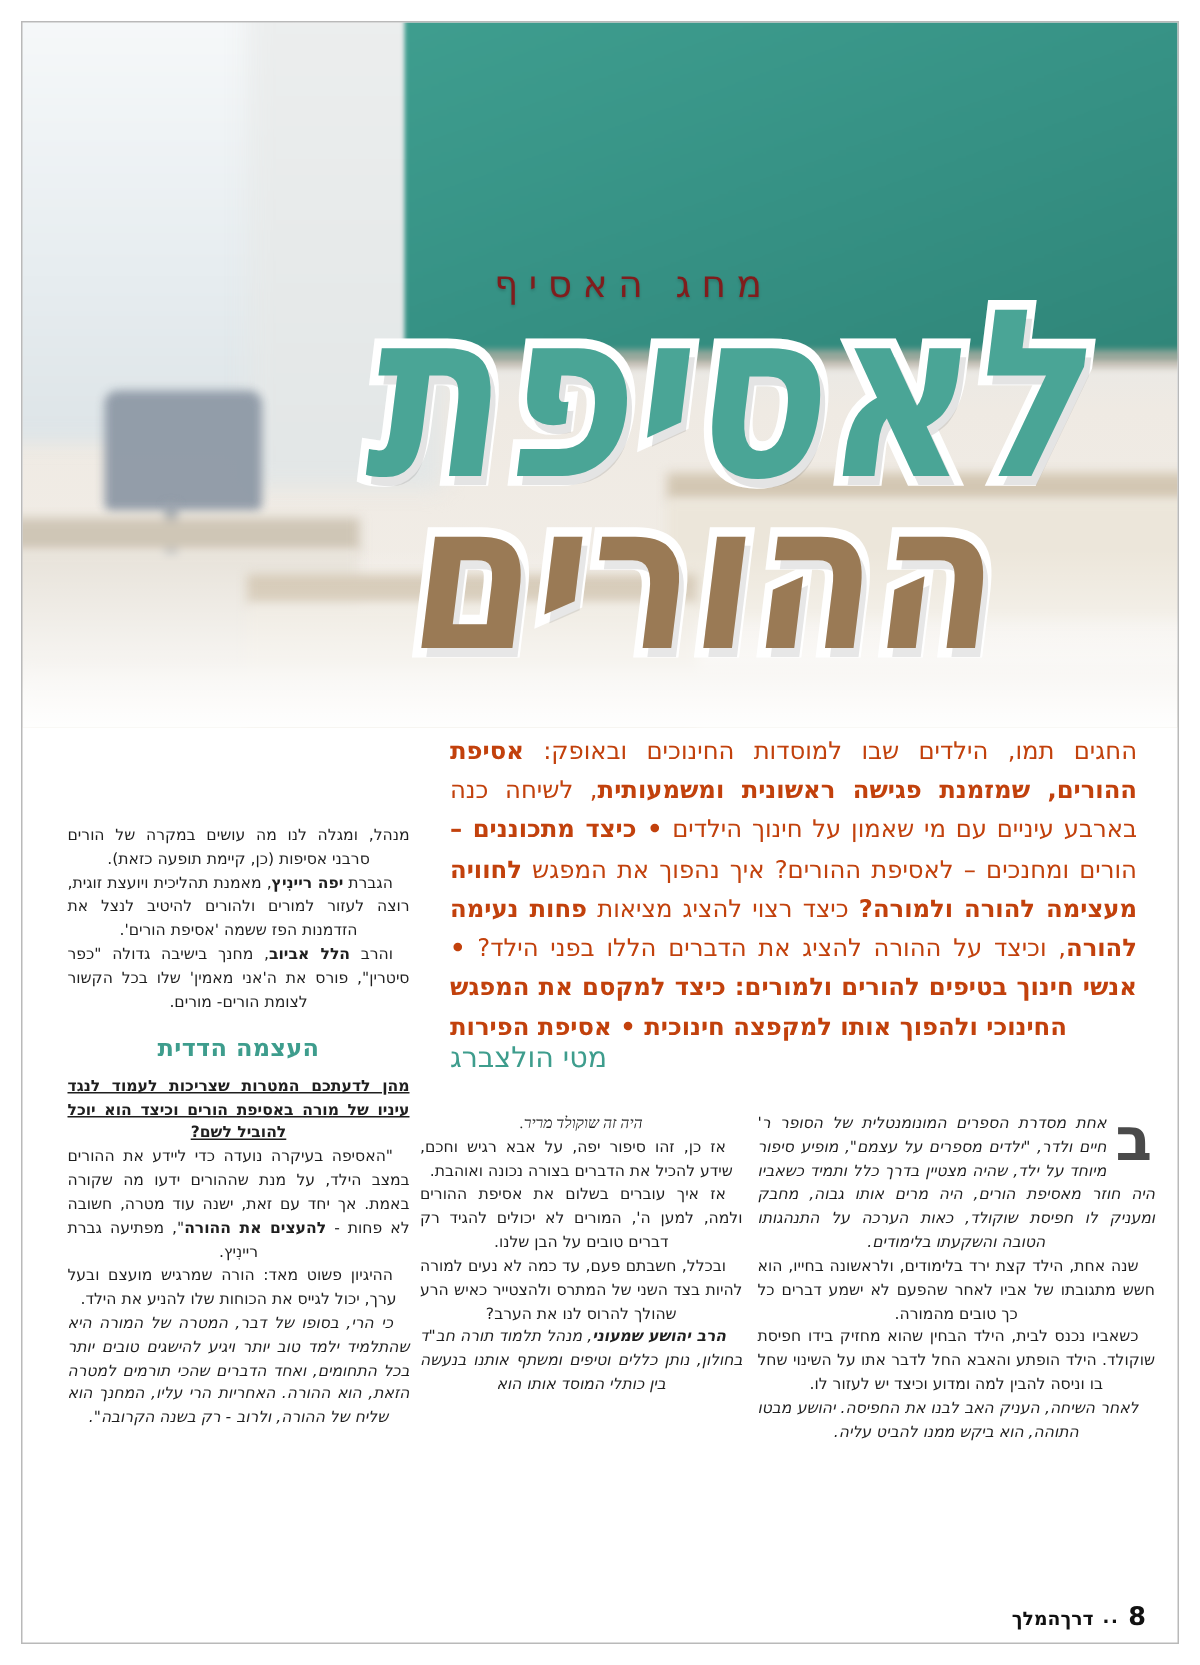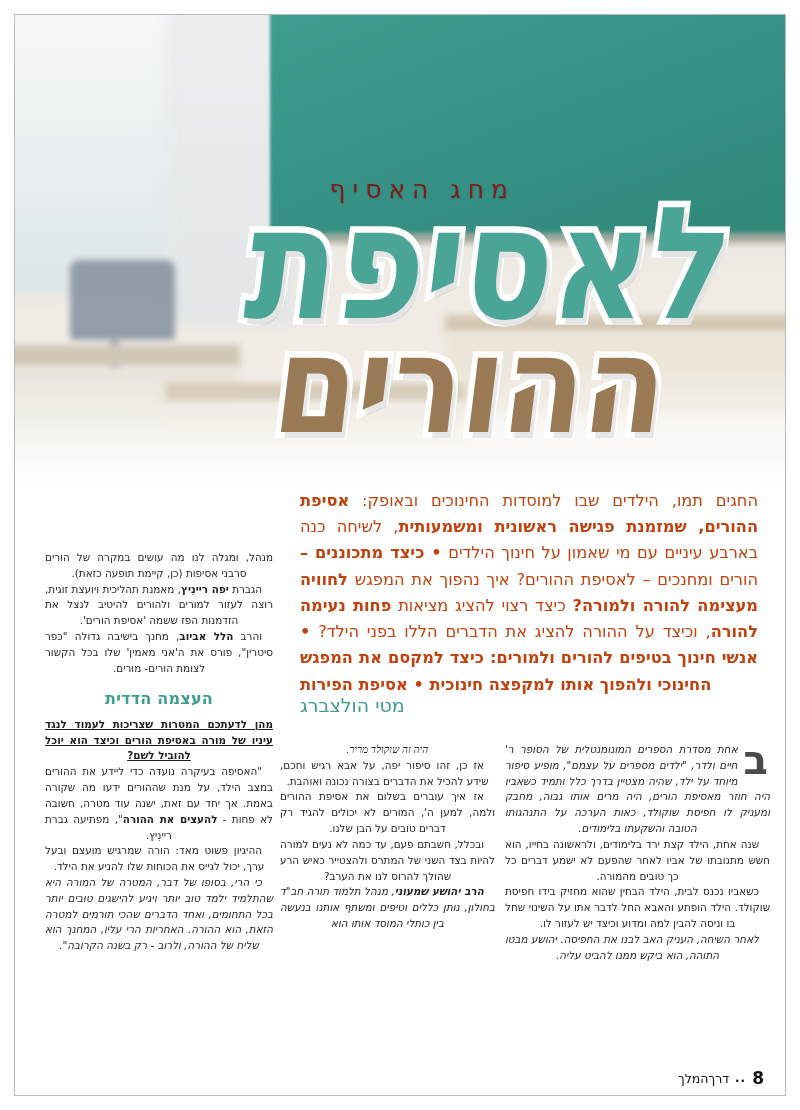--- a/index.html
+++ b/index.html
@@ -238,21 +238,21 @@
     color:#111;
     font-weight:700;
   }
   .footer .pageno{
     font-size:17px;
     font-weight:700;
     color:#111;
     font-family:"DejaVu Sans","Liberation Sans",sans-serif;
   }
   .footer .dots{letter-spacing:1px;color:#111;}
-  .footer .mag{font-size:12.5px;font-weight:400;}
+  .footer .mag{font-size:12.5px;font-weight:700;}
 </style>
 </head>
 <body>
 
 <div class="page">
 
   <div class="hero">
     <div class="hero-photo">
       <div class="hero-window"></div>
       <div class="hero-wall"></div>

